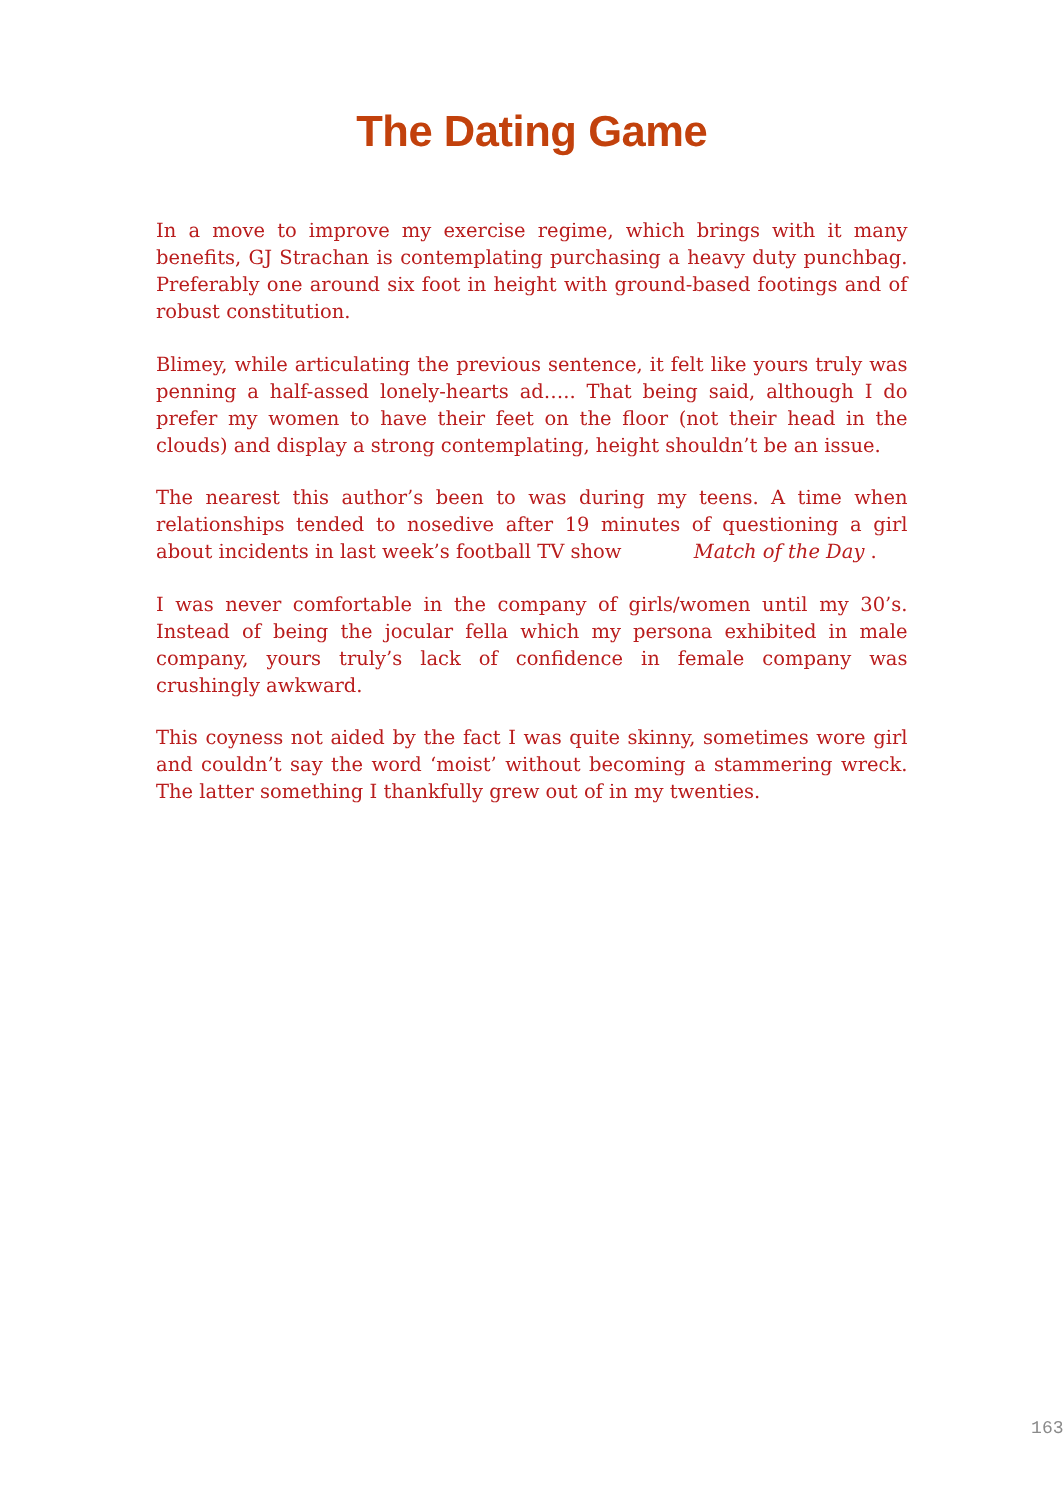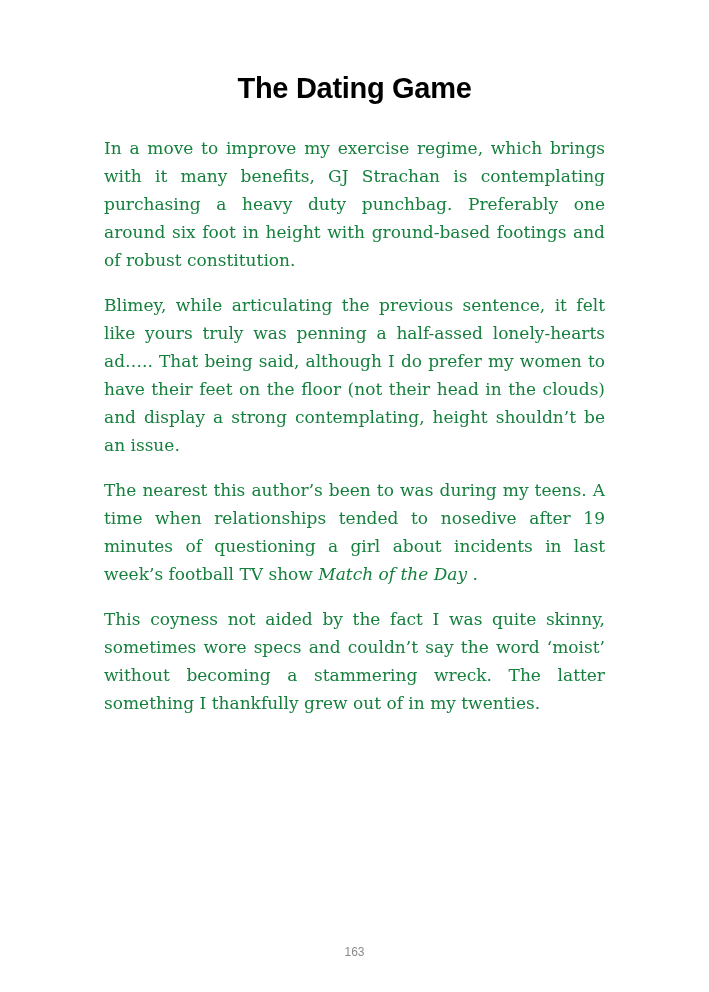--- a/index.html
+++ b/index.html
@@ -19,57 +19,59 @@
     height: 992px;
     padding: 71px 104px 0 104px;
     background: #ffffff;
   }
   .page-title {
     font-family: "Liberation Sans", sans-serif;
     font-weight: 700;
     font-size: 29px;
     line-height: 1.2;
     letter-spacing: -0.3px;
-    color: #000000;
+    color: #c2410c;
     text-align: center;
-    margin: 0 0 28px 0;
+    margin: 0 0 40px 0;
   }
   .body-copy p {
     font-family: "DejaVu Serif", serif;
-    font-size: 17px;
-    line-height: 28px;
-    color: #15803d;
+    font-size: 13px;
+    line-height: 18px;
+    color: #b91c1c;
     text-align: justify;
     margin: 0 0 17px 0;
   }
   .body-copy em {
+    margin-left: 44px;
   }
   .page-number {
     position: absolute;
     left: 0;
     right: 0;
     bottom: 33px;
-    text-align: center;
-    font-family: Liberation Sans, sans-serif;
+    text-align: right;
+    font-family: Liberation Mono, monospace;
     font-size: 12px;
     color: #8a8a8a;
   }
 </style>
 </head>
 <body>
 
 <div class="page">
   <h1 class="page-title">The Dating Game</h1>
 
   <div class="body-copy">
     <p>In a move to improve my exercise regime, which brings with it many benefits, GJ Strachan is contemplating purchasing a heavy duty punchbag. Preferably one around six foot in height with ground-based footings and of robust constitution.</p>
 
     <p>Blimey, while articulating the previous sentence, it felt like yours truly was penning a half-assed lonely-hearts ad….. That being said, although I do prefer my women to have their feet on the floor (not their head in the clouds) and display a strong contemplating, height shouldn’t be an issue.</p>
 
 
     <p><span>The nearest this author’s been to was during my teens. A time when relationships tended to nosedive after 19 minutes of questioning a girl about incidents in last week’s football TV show </span><em>Match of the Day</em><span> .</span></p>
 
+    <p>I was never comfortable in the company of girls/women until my 30’s. Instead of being the jocular fella which my persona exhibited in male company, yours truly’s lack of confidence in female company was crushingly awkward.</p>
 
-    <p>This coyness not aided by the fact I was quite skinny, sometimes wore specs and couldn’t say the word ‘moist’ without becoming a stammering wreck. The latter something I thankfully grew out of in my twenties.</p>
+    <p>This coyness not aided by the fact I was quite skinny, sometimes wore girl and couldn’t say the word ‘moist’ without becoming a stammering wreck. The latter something I thankfully grew out of in my twenties.</p>
   </div>
 </div>
 
 <div class="page-number">163</div>
 
 </body></html>

